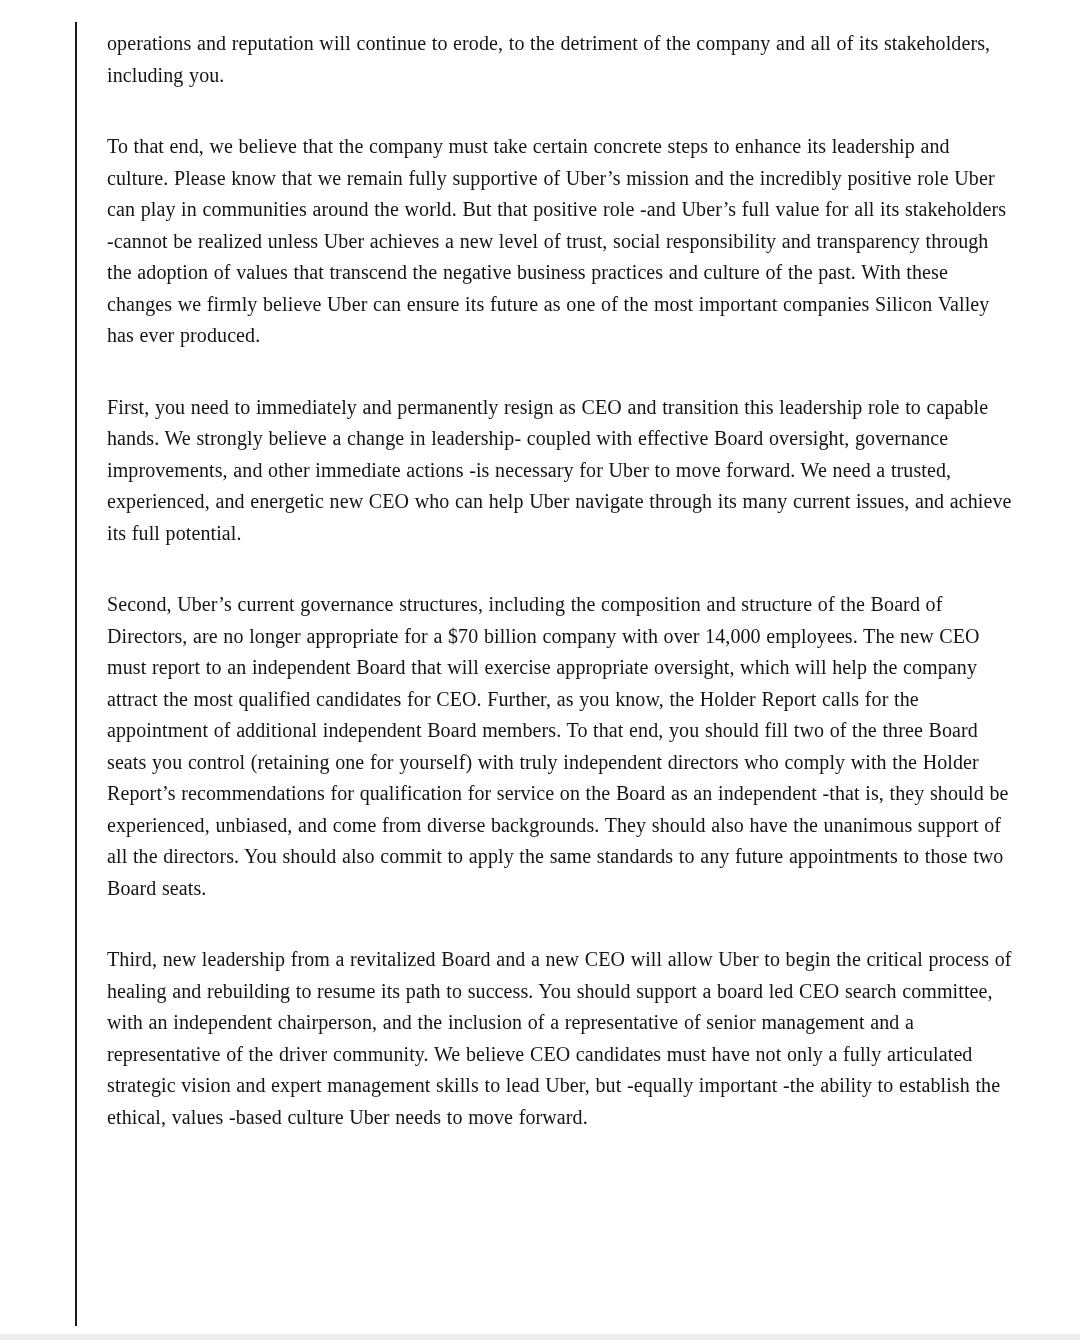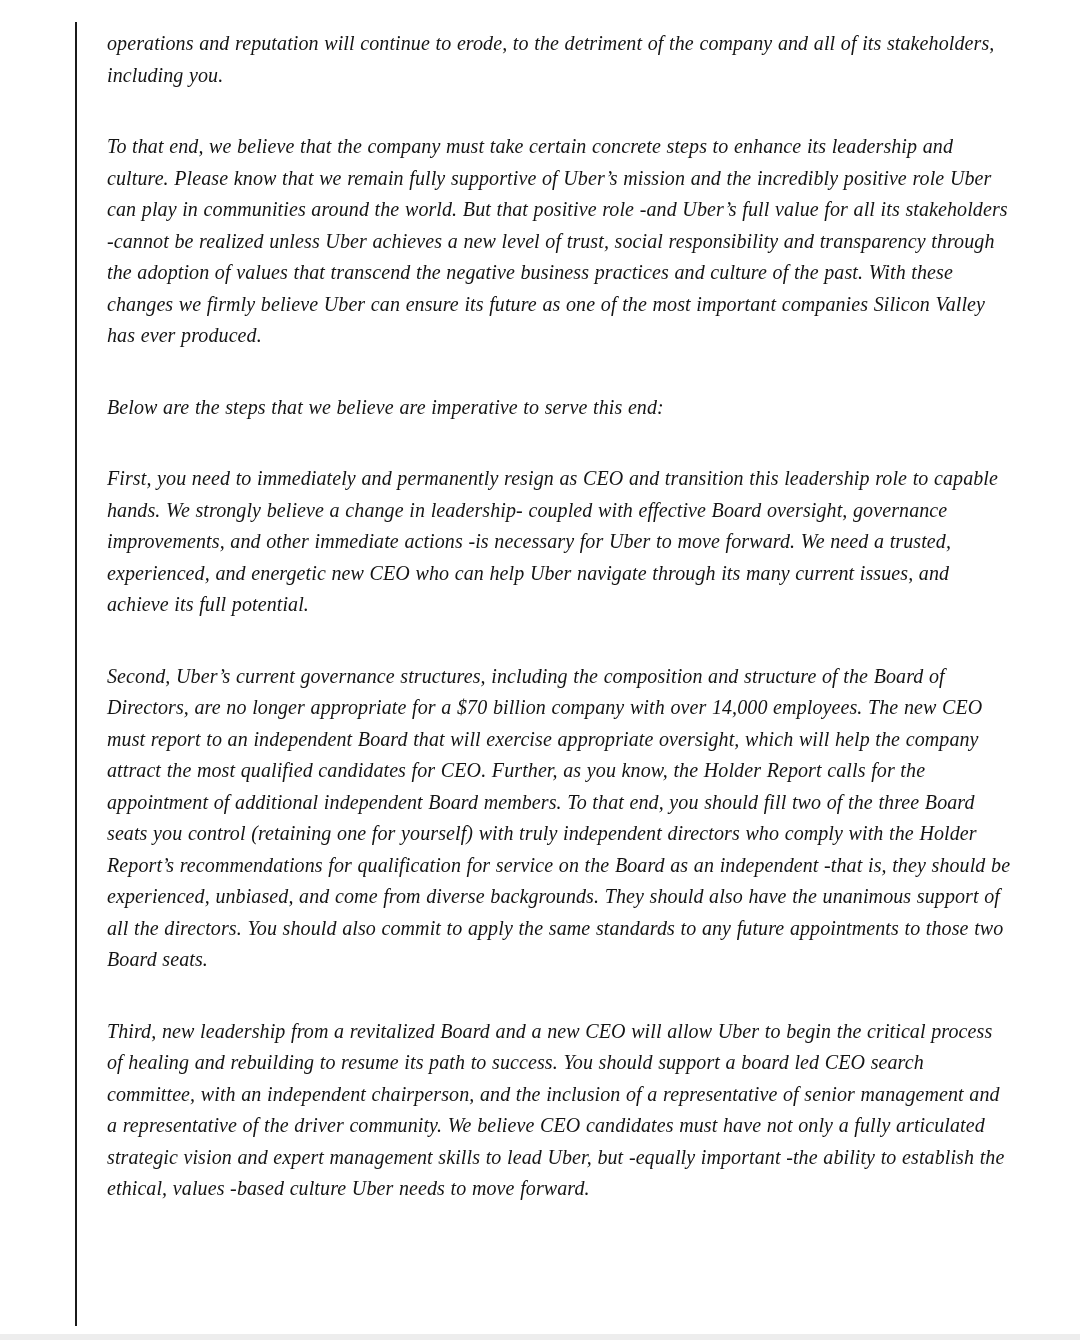--- a/index.html
+++ b/index.html
@@ -26,21 +26,20 @@
     top: 22px;
     bottom: 14px;
     width: 2px;
     background: #1b1b1b;
   }
   .content {
     position: absolute;
     left: 107px;
     top: 28px;
     width: 905px;
-    font-style: italic;
   }
   .content p {
     margin: 0 0 40px 0;
     font-size: 20px;
     line-height: 31.5px;
     letter-spacing: 0.1px;
     word-spacing: 0.5px;
     text-align: left;
   }
   .content p:last-child {
@@ -56,19 +55,18 @@
   }
 </style>
 </head>
 <body>
 
 <div class="page">
   <div class="left-rule"></div>
   <div class="content">
     <p>operations and reputation will continue to erode, to the detriment of the company and all of its stakeholders, including you.</p>
     <p>To that end, we believe that the company must take certain concrete steps to enhance its leadership and culture. Please know that we remain fully supportive of Uber’s mission and the incredibly positive role Uber can play in communities around the world. But that positive role -and Uber’s full value for all its stakeholders -cannot be realized unless Uber achieves a new level of trust, social responsibility and transparency through the adoption of values that transcend the negative business practices and culture of the past. With these changes we firmly believe Uber can ensure its future as one of the most important companies Silicon Valley has ever produced.</p>
-    <p>Below are the steps that we believe are imperative to serve this end:</p>
     <p>First, you need to immediately and permanently resign as CEO and transition this leadership role to capable hands. We strongly believe a change in leadership- coupled with effective Board oversight, governance improvements, and other immediate actions -is necessary for Uber to move forward. We need a trusted, experienced, and energetic new CEO who can help Uber navigate through its many current issues, and achieve its full potential.</p>
     <p>Second, Uber’s current governance structures, including the composition and structure of the Board of Directors, are no longer appropriate for a $70 billion company with over 14,000 employees. The new CEO must report to an independent Board that will exercise appropriate oversight, which will help the company attract the most qualified candidates for CEO. Further, as you know, the Holder Report calls for the appointment of additional independent Board members. To that end, you should fill two of the three Board seats you control (retaining one for yourself) with truly independent directors who comply with the Holder Report’s recommendations for qualification for service on the Board as an independent -that is, they should be experienced, unbiased, and come from diverse backgrounds. They should also have the unanimous support of all the directors. You should also commit to apply the same standards to any future appointments to those two Board seats.</p>
     <p>Third, new leadership from a revitalized Board and a new CEO will allow Uber to begin the critical process of healing and rebuilding to resume its path to success. You should support a board led CEO search committee, with an independent chairperson, and the inclusion of a representative of senior management and a representative of the driver community. We believe CEO candidates must have not only a fully articulated strategic vision and expert management skills to lead Uber, but -equally important -the ability to establish the ethical, values -based culture Uber needs to move forward.</p>
   </div>
   <div class="bottom-divider"></div>
 </div>
 
 </body></html>

